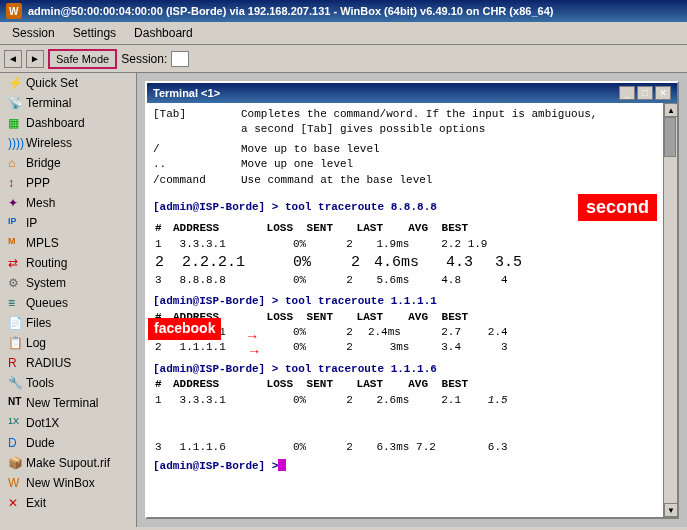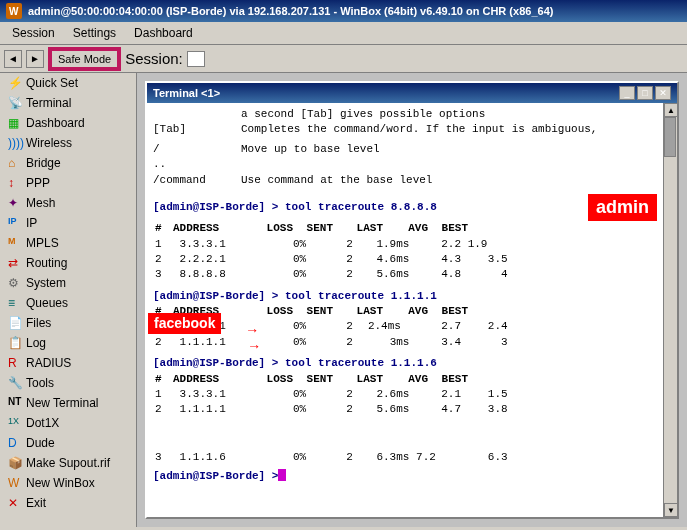--- a/index.html
+++ b/index.html
@@ -51,40 +51,40 @@
       background: #d4d0c8;
       border-bottom: 1px solid #808080;
       padding: 3px 4px;
       display: flex;
       align-items: center;
       gap: 4px;
       height: 28px;
     }
     .toolbar-btn {
       background: #d4d0c8;
-      border: 4px solid #be185d;
+      border: 2px solid #be185d;
       padding: 2px 6px;
       cursor: pointer;
       font-size: 11px;
       display: flex;
       align-items: center;
       gap: 2px;
     }
     .toolbar-arrow {
       font-size: 10px;
       cursor: pointer;
       border: 1px solid #808080;
       background: #d4d0c8;
       width: 18px;
       height: 18px;
       display: flex;
       align-items: center;
       justify-content: center;
     }
-    .session-label { font-size: 15px; }
+    .session-label { font-size: 12px; }
     .session-box {
       border: 1px solid #808080;
       background: white;
       width: 18px;
       height: 16px;
     }
 
     
     .main-layout {
       display: flex;
@@ -370,70 +370,71 @@
         <div class="terminal-controls" data-name="terminal-controls">
           <div class="term-ctrl-btn" data-name="terminal-minimize-button">_</div>
           <div class="term-ctrl-btn" data-name="terminal-maximize-button">□</div>
           <div class="term-ctrl-btn" data-name="terminal-close-button">✕</div>
         </div>
       </div>
 
       <div style="display:flex; flex:1; overflow:hidden;">
         <div class="terminal-body" data-name="terminal-body">
 
+          <div class="term-line" data-name="help-tab-line">
+            <span class="term-key" style="width:80px;">[Tab]</span>
+            <span class="term-desc">Completes the command/word. If the input is ambiguous,</span>
+          </div>
           <div class="term-line" data-name="help-tab-line2">
             <span style="width:80px;"></span>
             <span class="term-desc">a second [Tab] gives possible options</span>
-          </div>
-          <div class="term-line" data-name="help-tab-line">
-            <span class="term-key" style="width:80px;">[Tab]</span>
-            <span class="term-desc">Completes the command/word. If the input is ambiguous,</span>
           </div>
           <div style="height:4px;"></div>
           <div class="term-line" data-name="help-slash-line">
             <span class="term-key" style="width:80px;">/</span>
             <span class="term-desc">Move up to base level</span>
           </div>
           <div class="term-line" data-name="help-dotdot-line">
             <span class="term-key" style="width:80px;">..</span>
+            <span class="term-desc">Move up one level</span>
           </div>
           <div class="term-line" data-name="help-command-line">
             <span class="term-key" style="width:80px;">/command</span>
             <span class="term-desc">Use command at the base level</span>
           </div>
 
           <div style="height:6px;"></div>
 
           <div class="term-line" data-name="trace1-prompt" style="position: relative; display: flex; justify-content: space-between; align-items: center;">
             <span class="term-prompt">[admin@ISP-Borde] &gt; tool traceroute 8.8.8.8</span>
             <span style="margin-left:auto; position:relative;">
               
             </span>
-          <span style="background: red; color: white; font-weight: bold; font-size: 18px; padding: 1px 8px; font-family: Arial, sans-serif; margin-left: 20px;">admin</span>
+          <span style="background: red; color: white; font-weight: bold; font-size: 18px; padding: 1px 8px; font-family: Arial, sans-serif; margin-left: 20px;">second</span>
             </div>
           <div class="tr-header" data-name="trace1-header" style="font-family:'Courier New',monospace; font-size:11px; padding-left:2px;">
             <span style="width:18px; font-weight:bold;">#</span>
             <span style="width:75px; font-weight:bold;">ADDRESS</span>
             <span style="width:45px; font-weight:bold; text-align:right;">LOSS</span>
             <span style="width:40px; font-weight:bold; text-align:right; padding-left:4px;">SENT</span>
             <span style="width:50px; font-weight:bold; text-align:right;">LAST</span>
             <span style="width:45px; font-weight:bold; text-align:right;">AVG</span>
             <span style="width:40px; font-weight:bold; text-align:right;">BEST</span>
           </div>
 
           <div style="font-family:'Courier New',monospace; font-size:11px; padding-left:2px;" data-name="trace1-row1">
             <span style="width:18px; display:inline-block;">1</span>
             <span style="width:75px; display:inline-block;">3.3.3.1</span>
             <span style="width:45px; display:inline-block; text-align:right;">0%</span>
             <span style="width:40px; display:inline-block; text-align:right; padding-left:4px;">2</span>
             <span style="width:50px; display:inline-block; text-align:right;">1.9ms</span>
             <span style="width:45px; display:inline-block; text-align:right;">2.2</span>
             <span style="width:40px; display:inline-block; ">1.9</span>
           </div>
-          <div style="font-family:'Courier New',monospace; font-size:11px; padding-left:2px;" data-name="trace1-row2">
+          <div style="font-family:'Courier New',monospace; font-size:15px; padding-left:2px;" data-name="trace1-row2">
             <span style="width:18px; display:inline-block;">2</span>
             <span style="width:75px; display:inline-block;">2.2.2.1</span>
             <span style="width:45px; display:inline-block; text-align:right;">0%</span>
             <span style="width:40px; display:inline-block; text-align:right; padding-left:4px;">2</span>
             <span style="width:50px; display:inline-block; text-align:right;">4.6ms</span>
             <span style="width:45px; display:inline-block; text-align:right;">4.3</span>
             <span style="width:40px; display:inline-block; text-align:right;">3.5</span>
           </div>
           <div style="font-family:'Courier New',monospace; font-size:11px; padding-left:2px;" data-name="trace1-row3">
             <span style="width:18px; display:inline-block;">3</span>
@@ -500,30 +501,21 @@
             <span style="width:45px; font-weight:bold; text-align:right;">AVG</span>
             <span style="width:40px; font-weight:bold; text-align:right;">BEST</span>
           </div>
           <div style="font-family:'Courier New',monospace; font-size:11px; padding-left:2px;" data-name="trace3-row1">
             <span style="width:18px; display:inline-block;">1</span>
             <span style="width:75px; display:inline-block;">3.3.3.1</span>
             <span style="width:45px; display:inline-block; text-align:right;">0%</span>
             <span style="width:40px; display:inline-block; text-align:right; padding-left:4px;">2</span>
             <span style="width:50px; display:inline-block; text-align:right;">2.6ms</span>
             <span style="width:45px; display:inline-block; text-align:right;">2.1</span>
-            <span style="width:40px; display:inline-block; text-align:right;">1.5</span>
-          </div>
-          <div style="font-family:'Courier New',monospace; font-size:11px; padding-left:2px;" data-name="trace3-row2">
-            <span style="width:18px; display:inline-block;">2</span>
-            <span style="width:75px; display:inline-block;">1.1.1.1</span>
-            <span style="width:45px; display:inline-block; text-align:right;">0%</span>
-            <span style="width:40px; display:inline-block; text-align:right; padding-left:4px;">2</span>
-            <span style="width:50px; display:inline-block; text-align:right;">5.6ms</span>
-            <span style="width:45px; display:inline-block; text-align:right;">4.7</span>
-            <span style="width:40px; display:inline-block; text-align:right;">3.8</span>
+            <span style="width:40px; display:inline-block; text-align:right;font-style:italic;">1.5</span>
           </div>
           <div style="font-family:'Courier New',monospace; font-size:11px; padding-left:2px;" data-name="trace3-row3">
             <span style="width:18px; display:inline-block;">3</span>
             <span style="width:75px; display:inline-block;">1.1.1.6</span>
             <span style="width:45px; display:inline-block; text-align:right;">0%</span>
             <span style="width:40px; display:inline-block; text-align:right; padding-left:4px;">2</span>
             <span style="width:50px; display:inline-block; text-align:right;">6.3ms</span>
             <span style="width:45px; display:inline-block; ">7.2</span>
             <span style="width:40px; display:inline-block; text-align:right;margin-top:32px;">6.3</span>
           </div>

